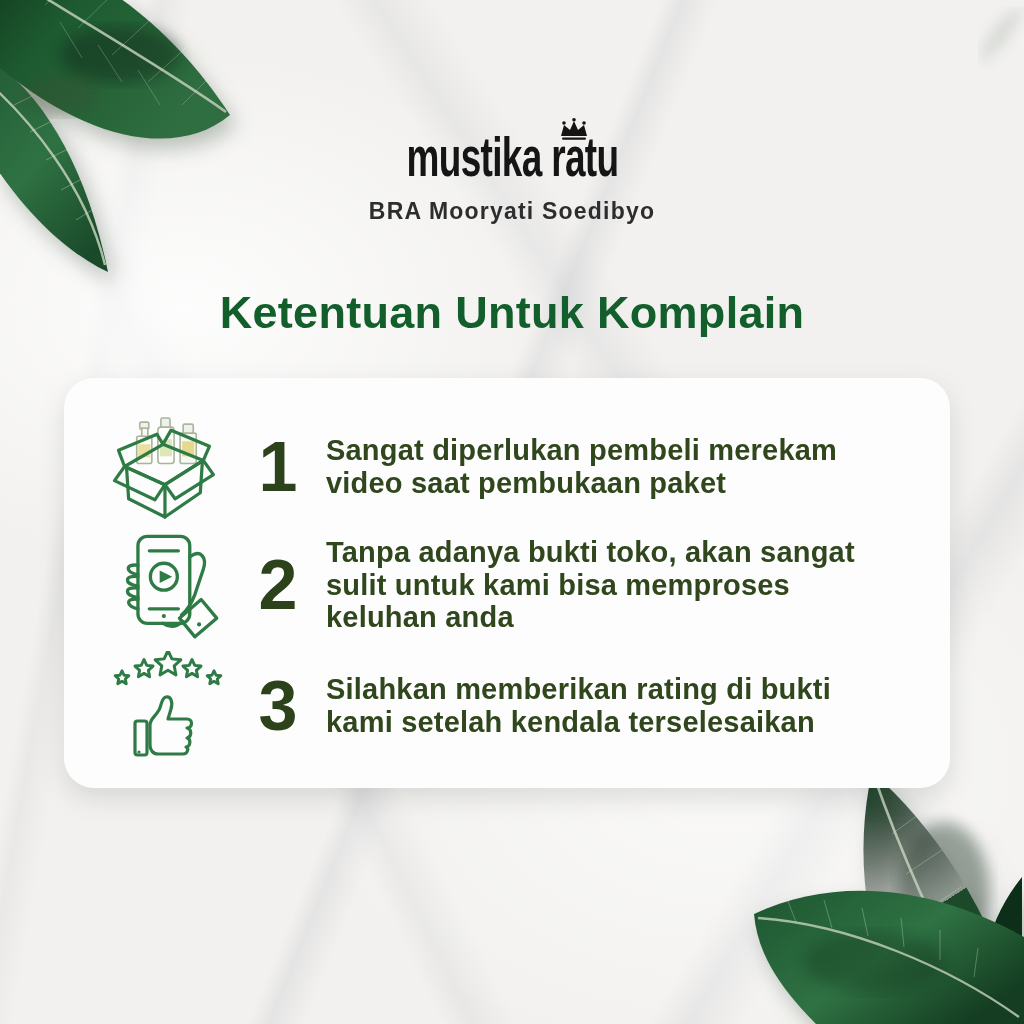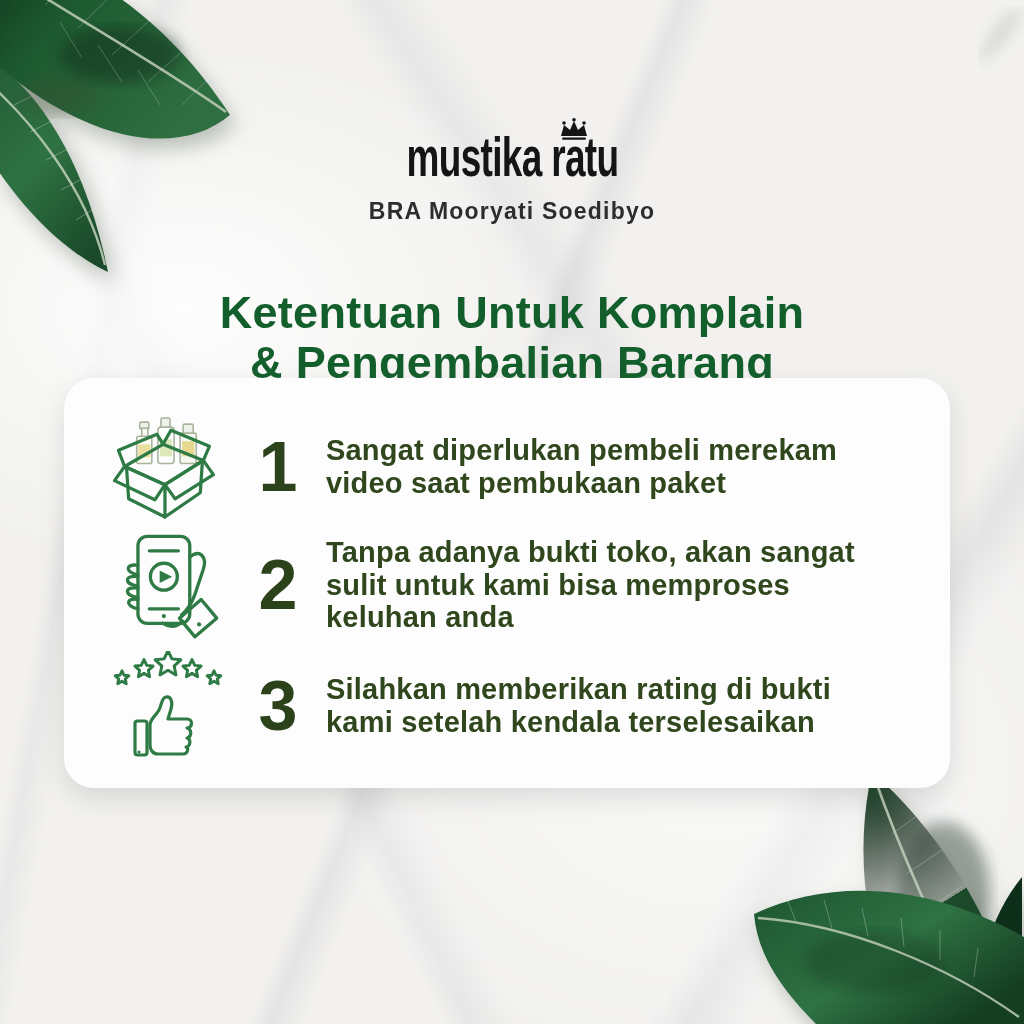--- a/index.html
+++ b/index.html
@@ -147,21 +147,20 @@
         <circle cx="26" cy="5" r="1.8" fill="#141414"></circle>
       <rect x="4" y="19.4" width="24" height="2.4" rx="1.2" fill="#141414"></rect>
     </svg>
     <span class="logo-text">mustika ratu</span>
   </div>
   <div class="logo-sub">BRA Mooryati Soedibyo</div>
 </div>
 
 <div class="heading">
   <div>Ketentuan Untuk Komplain</div>
-  <div>&amp; Pengembalian Barang</div>
 </div>
 
 <div class="card">
 
   <div class="row r1">
     <div class="icon-cell">
       <svg width="112" height="106" viewBox="0 0 110 105">
         <g stroke="#a9b49d" stroke-width="1.6" fill="#fbfaf3">
           <rect x="27" y="8" width="9" height="7" rx="1.5" fill="#eef2ea"></rect>
           <rect x="29" y="14" width="6" height="9"></rect>

